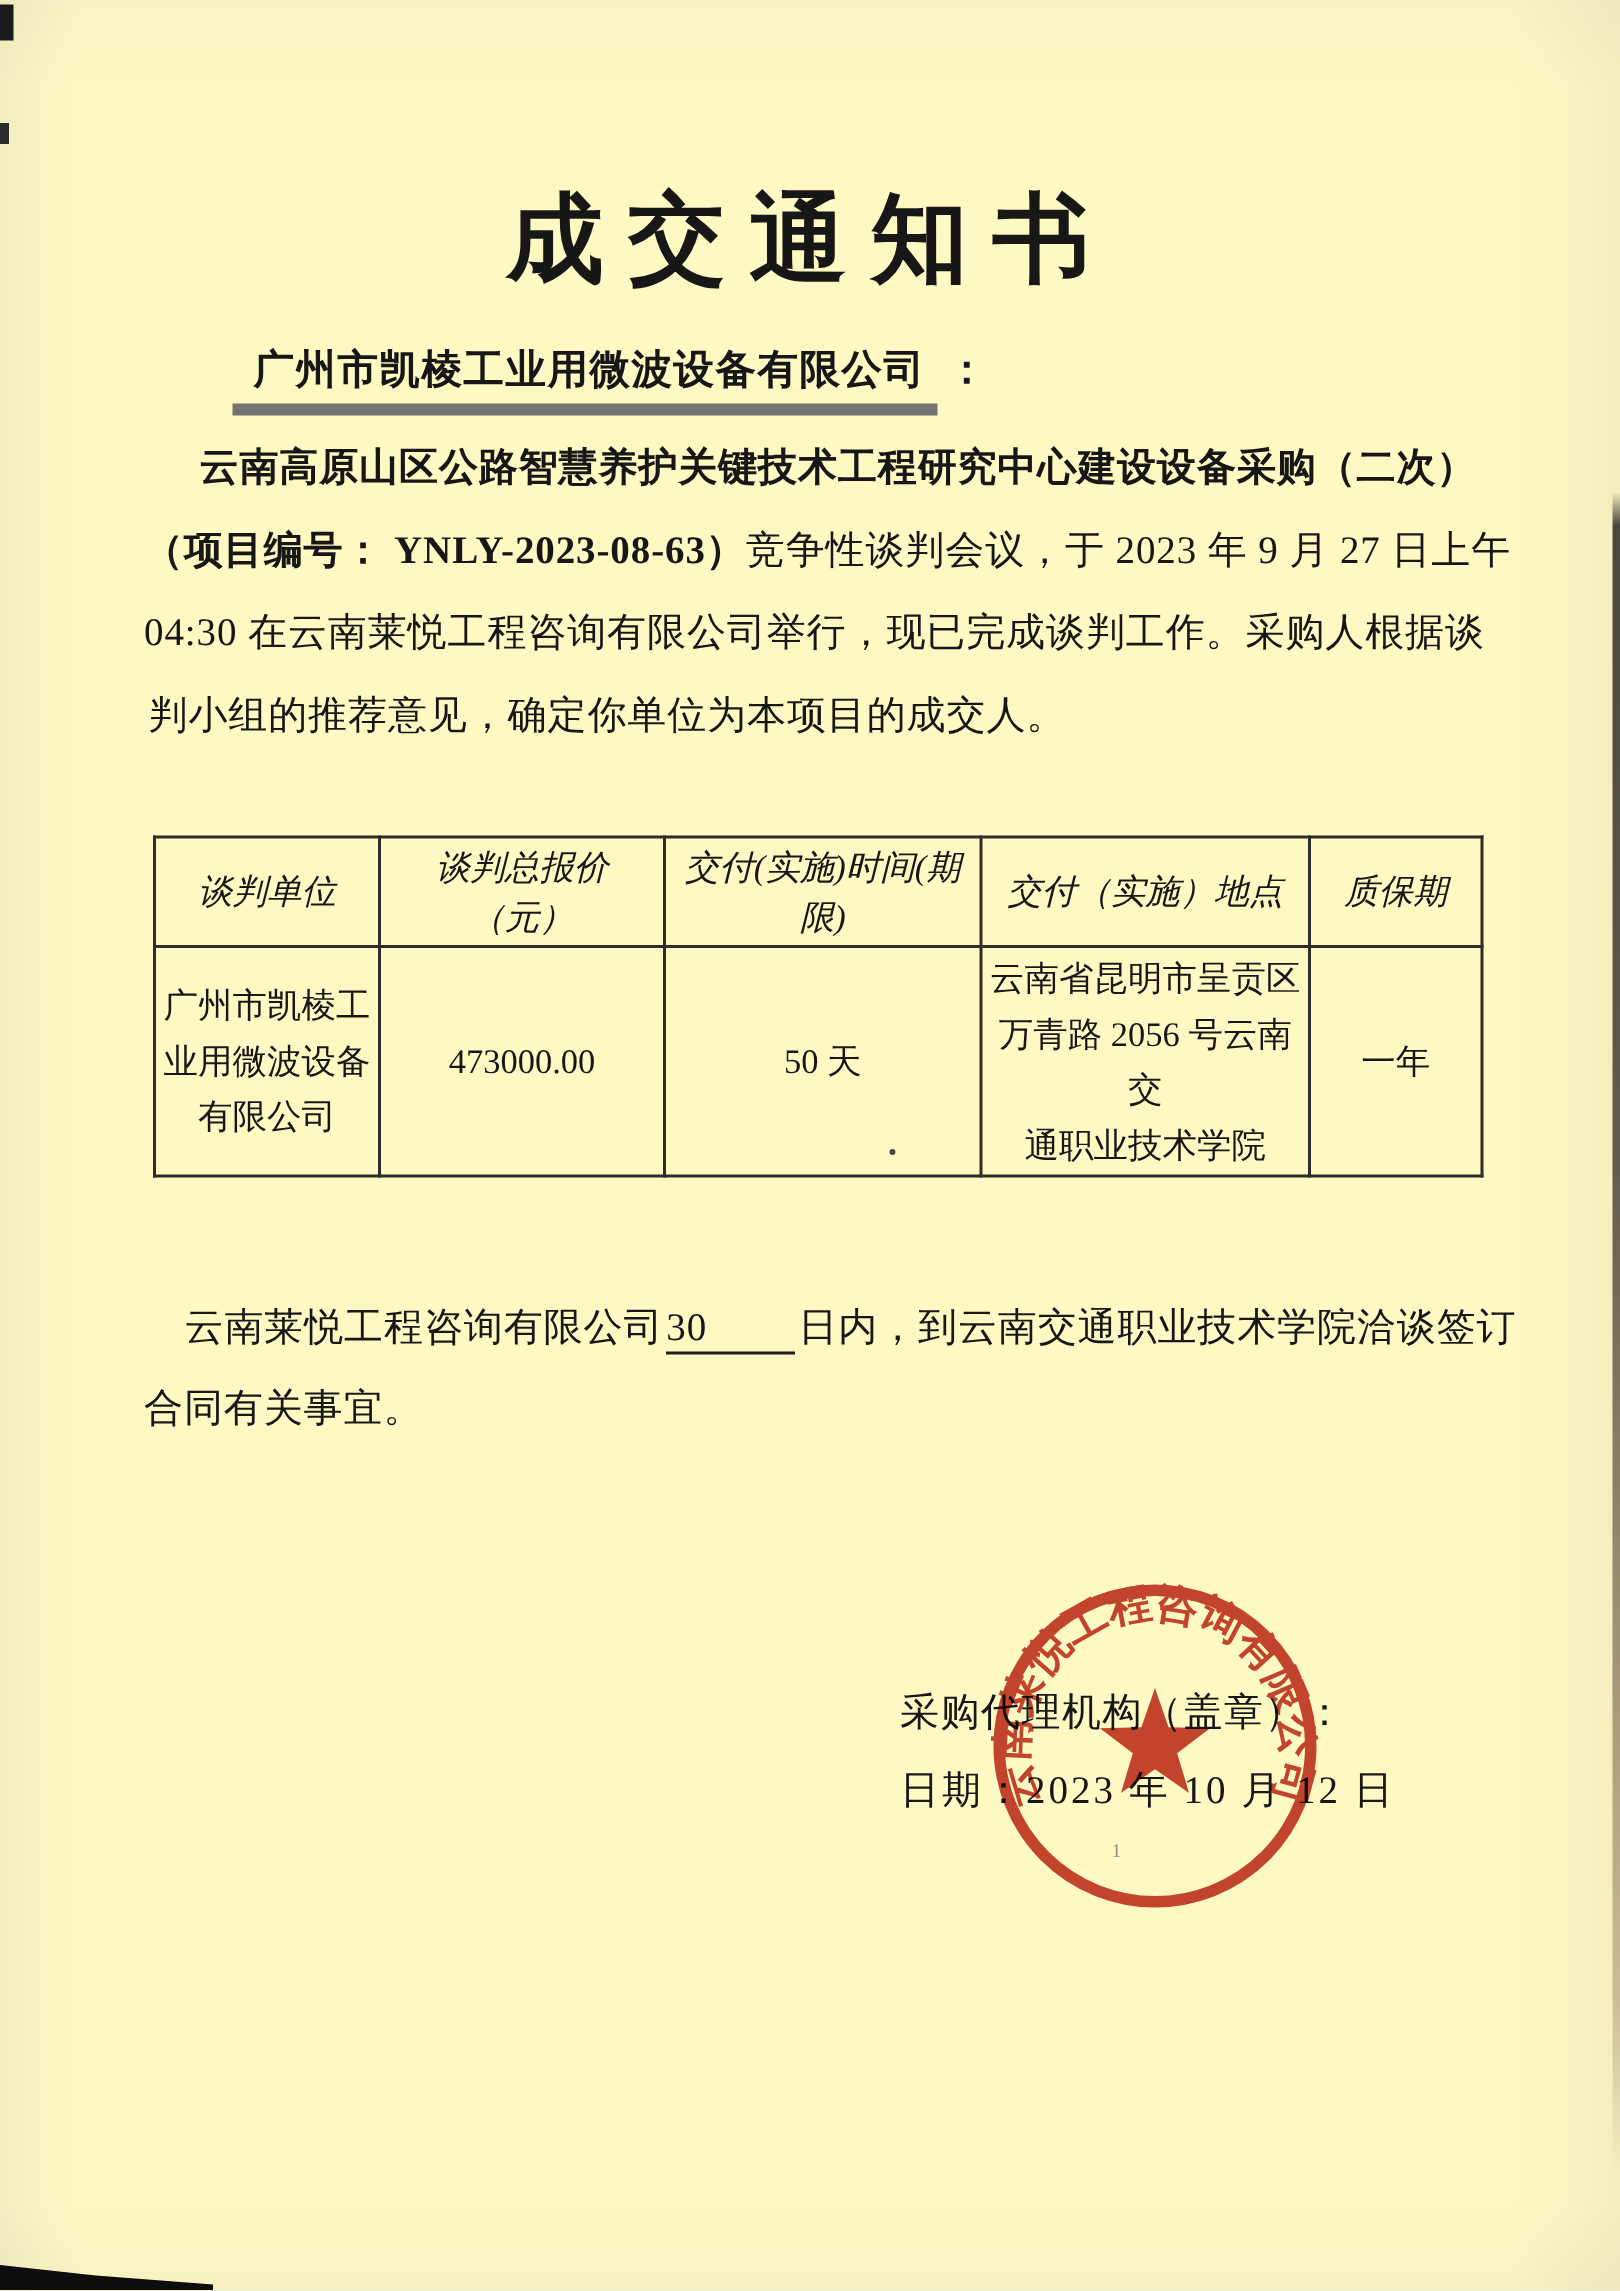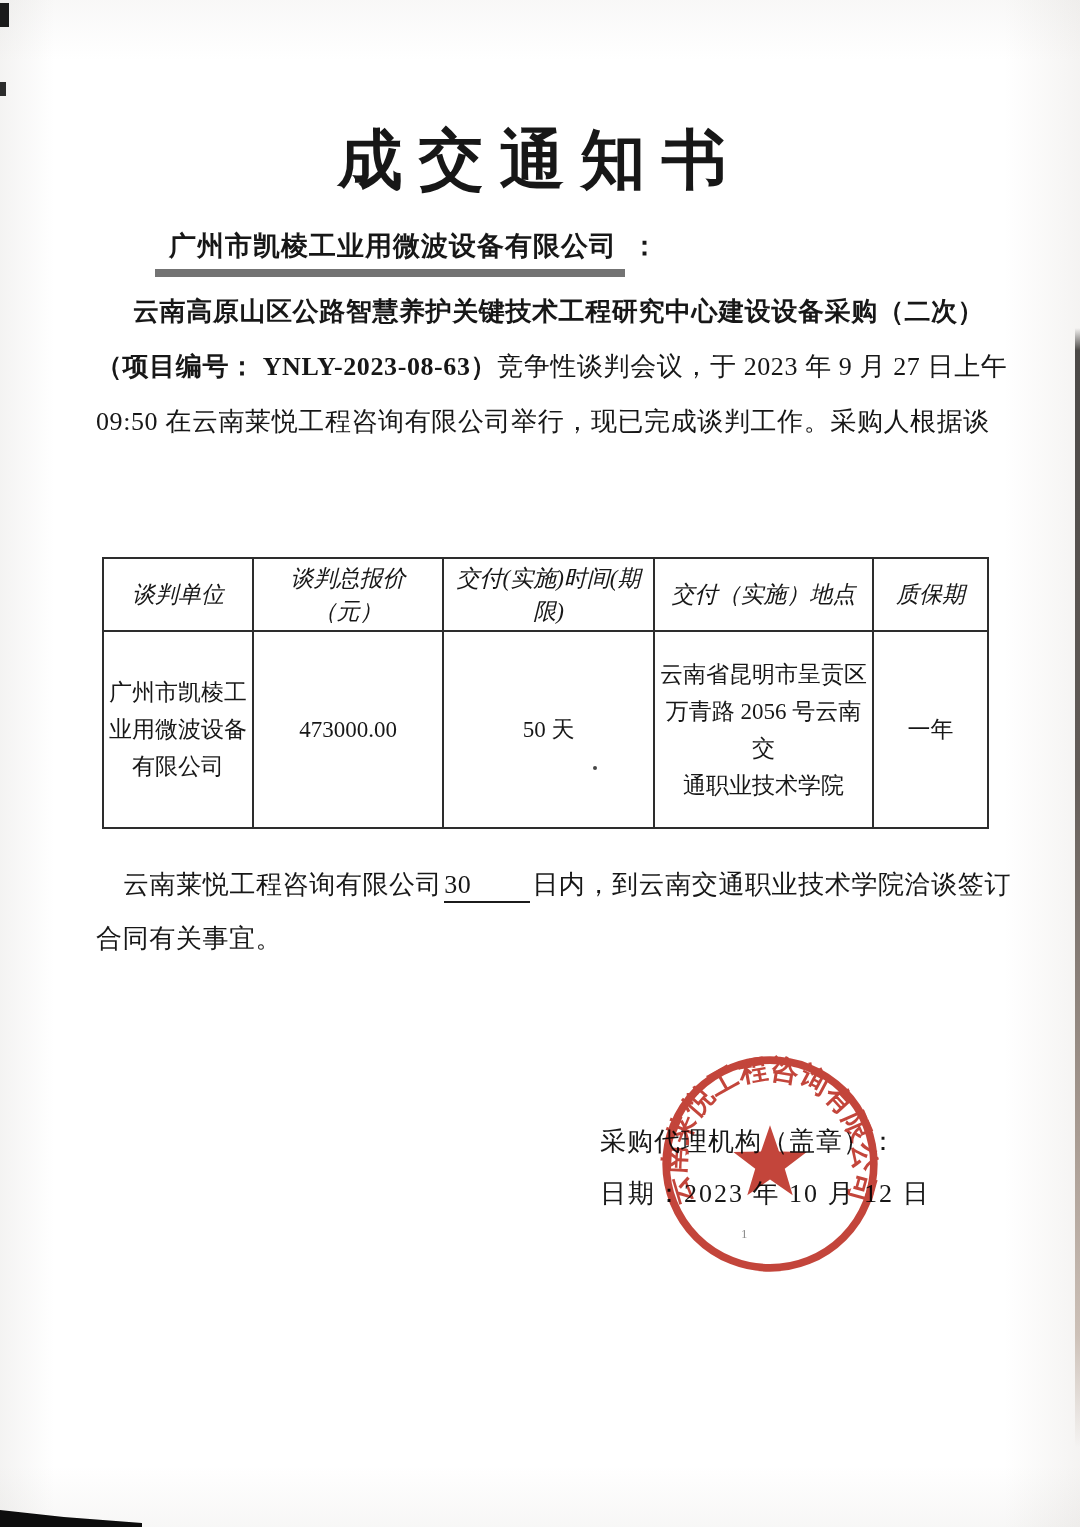--- a/index.html
+++ b/index.html
@@ -1,18 +1,18 @@
 <!DOCTYPE html>
 <html><head>
 <meta charset="utf-8">
 <style>
   html,body { margin:0; padding:0; background:#e8e6e3; }
   .page {
     position:relative; width:1080px; height:1527px; margin:0 auto;
-    background:#ffffff; overflow:hidden;
+    background:#fef9c3; overflow:hidden;
     font-family:"Liberation Serif","DejaVu Serif",serif; color:#171717;
   }
   .page::before{
     content:""; position:absolute; inset:0; pointer-events:none;
     background:
       linear-gradient(90deg, rgba(175,170,164,0.14) 0%, rgba(255,255,255,0) 5%, rgba(255,255,255,0) 93%, rgba(170,160,150,0.12) 100%),
       linear-gradient(180deg, rgba(190,186,180,0.10) 0%, rgba(255,255,255,0) 4%, rgba(255,255,255,0) 96%, rgba(180,175,168,0.10) 100%);
   }
   .title{
     position:absolute; top:118px; left:0; width:1080px; text-align:center;
@@ -33,21 +33,21 @@
   table.award{
     position:absolute; top:557px; left:102px;
     border-collapse:collapse; table-layout:fixed;
   }
   table.award th, table.award td{
     border:2px solid #2d2d2d; background:transparent;
     font-weight:normal; text-align:center; vertical-align:middle;
     font-size:23px; line-height:33px; white-space:pre-line; padding:0 4px;
   }
   tr.hdr{ height:73px;font-style:italic; }
-  tr.bodyrow{ height:197px; }
+  tr.bodyrow{ height:153px; }
   tr.bodyrow td{ line-height:37px; }
 
   .closing1{ top:866px; left:123px; }
   .closing2{ top:921px; left:96px; }
   .days{
     display:inline-block; min-width:86px; text-align:left;
     border-bottom:2px solid #1b1b1b; padding-bottom:1px; margin:4px 2px;
   }
 
   .agency{ top:1124px; left:600px; font-size:26px; letter-spacing:1px; }
@@ -88,21 +88,22 @@
   <div class="title">成交通知书</div>
 
   <div class="addressee-line">
     <span class="addressee">广州市凯棱工业用微波设备有限公司</span><span class="addr-colon">：</span>
   </div>
 
   <div class="bline b1">云南高原山区公路智慧养护关键技术工程研究中心建设设备采购（二次）</div>
   <div class="bline b2">
     <span class="boldseg">（项目编号： YNLY-2023-08-63）</span><span>竞争性谈判会议，于 2023 年 9 月 27 日上午</span>
   </div>
-  <div class="bline b3">09:50 在云南莱悦工程咨询有限公司举行，现已完成谈判工作。采购人根据谈</div>
+  <div class="bline b3">04:30 在云南莱悦工程咨询有限公司举行，现已完成谈判工作。采购人根据谈</div>
+  <div class="bline b4">判小组的推荐意见，确定你单位为本项目的成交人。</div>
 
   <table class="award">
     <colgroup>
       <col style="width:150px">
         <col style="width:190px">
         <col style="width:211px">
         <col style="width:219px">
         <col style="width:115px">
     </colgroup>
     <tbody>

